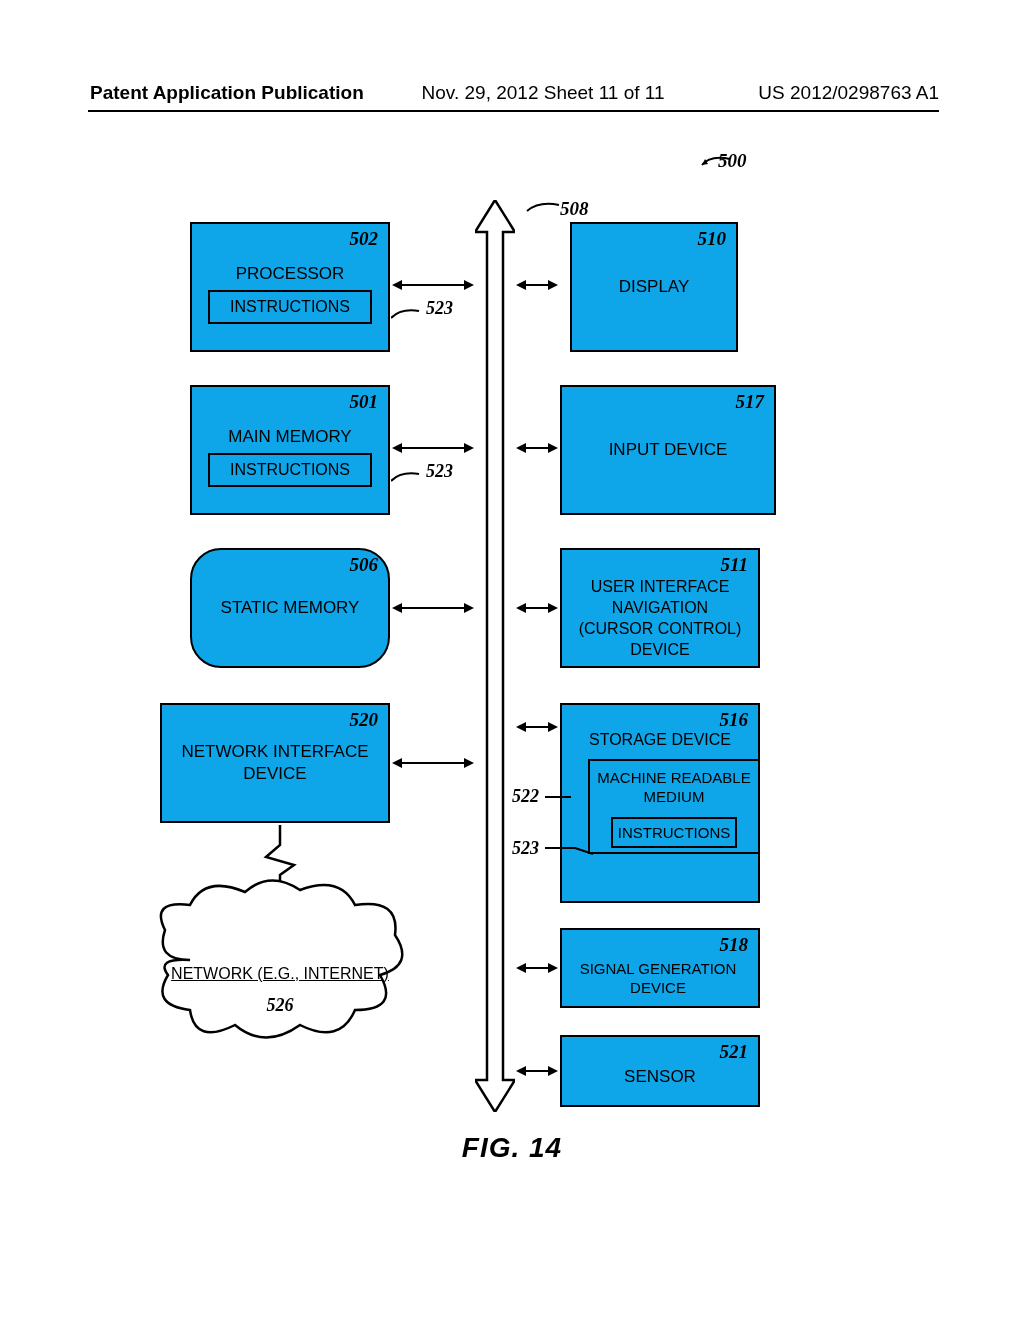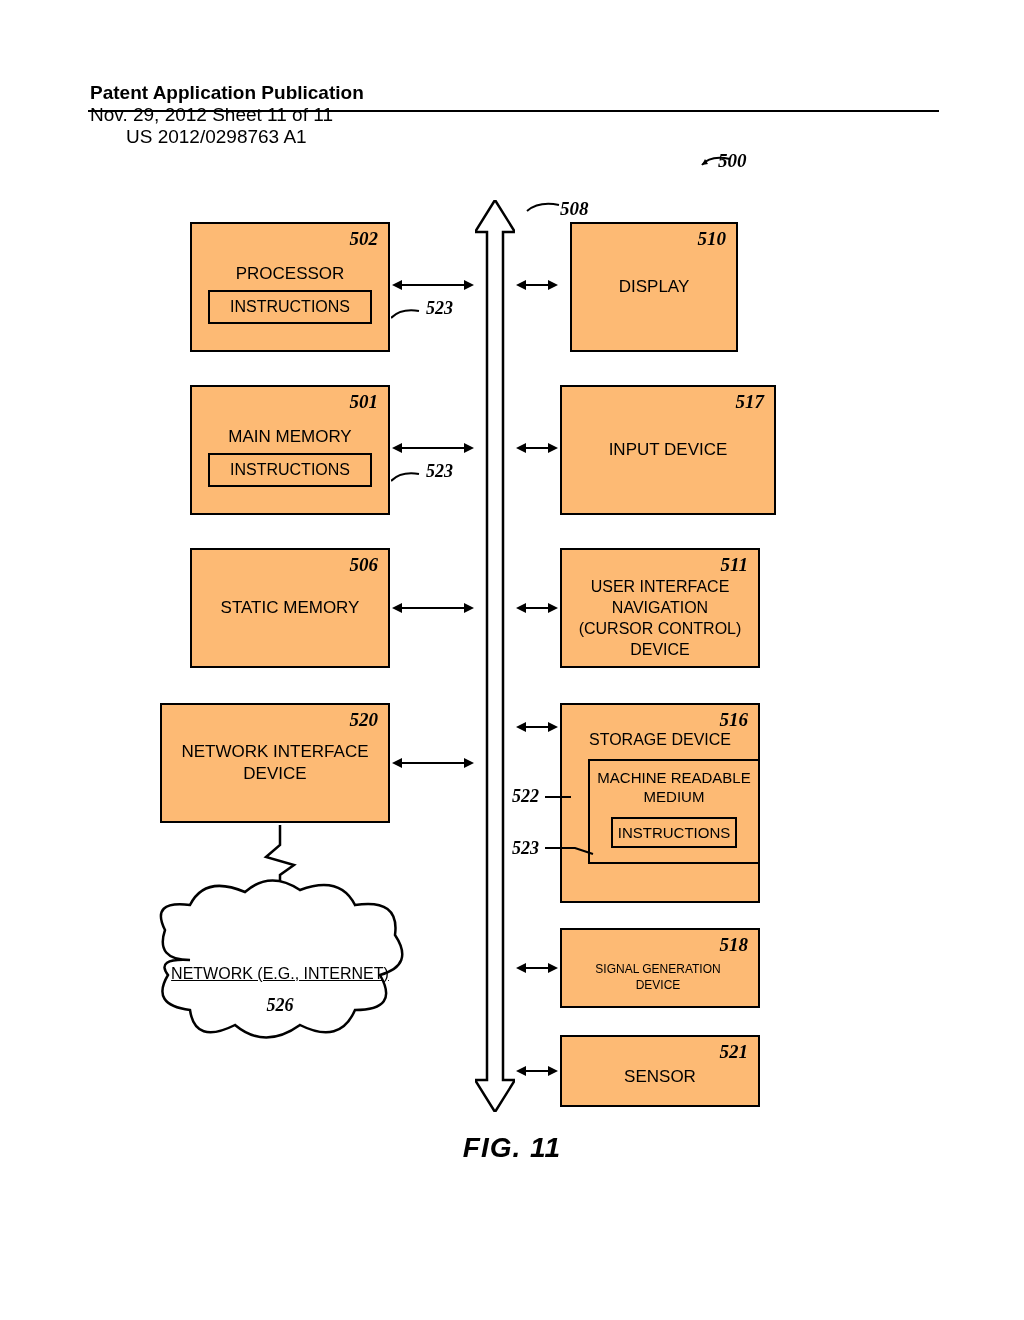--- a/index.html
+++ b/index.html
@@ -17,21 +17,20 @@
   }
   .header {
     position: absolute;
     top: 82px;
     left: 0;
     width: 100%;
     padding: 0 85px 0 90px;
     display: flex;
     justify-content: space-between;
     font-size: 19px;
-    flex-direction: column;
   }
   .header-left { font-weight: bold; }
   .header-center { font-weight: normal; }
   .header-right { font-weight: normal; margin-left: 36px; }
   .header-hr {
     position: absolute;
     top: 110px;
     left: 88px;
     right: 85px;
     border: none;
@@ -76,21 +75,21 @@
     position: absolute;
     left: 525px;
     width: 36px;
     height: 12px;
   }
 
   
   .block {
     position: absolute;
     border: 2.5px solid #000;
-    background: #fdba74;
+    background: #0ea5e9;
     text-align: center;
     display: flex;
     flex-direction: column;
     align-items: center;
     justify-content: center;
     font-size: 17px;
     font-weight: normal;
   }
   .block .ref {
     position: absolute;
@@ -105,37 +104,37 @@
     border: 2px solid #000;
     width: 84%;
     padding: 6px 0;
     font-size: 16px;
     margin-top: 6px;
   }
 
   
   .b-proc   { left: 190px; top: 222px; width: 200px; height: 130px; }
   .b-main   { left: 190px; top: 385px; width: 200px; height: 130px; }
-  .b-static { left: 190px; top: 548px; width: 200px; height: 120px; }
+  .b-static { left: 190px; top: 548px; width: 200px; height: 120px; border-radius: 31px; }
   .b-nid    { left: 160px; top: 703px; width: 230px; height: 120px; }
 
   
   .b-disp   { left: 560px; top: 222px; width: 168px; height: 130px; margin-left: 10px; }
   .b-input  { left: 560px; top: 385px; width: 216px; height: 130px; }
   .b-cursor { left: 560px; top: 548px; width: 200px; height: 120px; }
   .b-storage{ left: 560px; top: 703px; width: 200px; height: 200px; padding-top:4px; justify-content: flex-start;}
   .b-sig    { left: 560px; top: 928px; width: 200px; height: 80px; }
   .b-sensor { left: 560px; top: 1035px; width: 200px; height: 72px; border-style: solid; }
 
   .b-storage .storage-title { margin-top: 22px; font-size:16px; }
   .b-storage .mrm {
     border: 2px solid #000;
     width: 88%;
     margin-top: 10px;
-    padding: 8px 4px 14px 4px;
+    padding: 8px 4px 4px 4px;
     position: relative;
     margin-left: 28px;
   }
   .b-storage .mrm .inner-instr {
     border: 2px solid #000;
     width: 78%;
     margin: 10px auto 0 auto;
     padding: 5px 0;
     font-size: 15px;
   }
@@ -289,21 +288,21 @@
   <svg style="position:absolute; left:545px; top:790px; width:26px; height:14px;" viewBox="0 0 26 14">
       <line x1="0" y1="7" x2="26" y2="7" stroke="#000" stroke-width="2"></line>
     </svg>
   <span class="tick-label" style="left:512px; top:838px;">523</span>
   <svg style="position:absolute; left:545px; top:840px; width:50px; height:16px;" viewBox="0 0 50 16">
       <path d="M0 8 L30 8 L48 14" stroke="#000" stroke-width="2" fill="none"></path>
     </svg>
 
   <div class="block b-sig">
     <span class="ref">518</span>
-    <div style="padding:20px 18px 0 14px; line-height:1.3; font-size:12px;">SIGNAL GENERATION DEVICE</div>
+    <div style="padding:20px 18px 0 14px; line-height:1.3; font-size:15px;">SIGNAL GENERATION DEVICE</div>
   </div>
 
   <div class="block b-sensor">
     <span class="ref">521</span>
     <div style="margin-top:12px;">SENSOR</div>
   </div>
 
   <svg style="position:absolute; left:392px; top:278px; width:82px; height:14px;" viewBox="0 0 82 14">
     <line x1="8" y1="7" x2="74" y2="7" stroke="#000" stroke-width="2"></line>
     <polygon points="0,7 10,2 10,12" fill="#000"></polygon>
@@ -374,15 +373,15 @@
                Q 190 175 150 155
                Q 115 180 85 155
                Q 45 175 40 140
                Q 0 135 18 105
                Q 5 88 40 90 Z" fill="#fff" stroke="#000" stroke-width="2.5"></path>
     </svg>
     <div class="cloud-text">NETWORK (E.G., INTERNET)</div>
     <div class="cloud-ref">526</div>
   </div>
 
-  <div class="fig-caption">FIG. 11</div>
+  <div class="fig-caption">FIG. 14</div>
 
 </div>
 
 </body></html>

